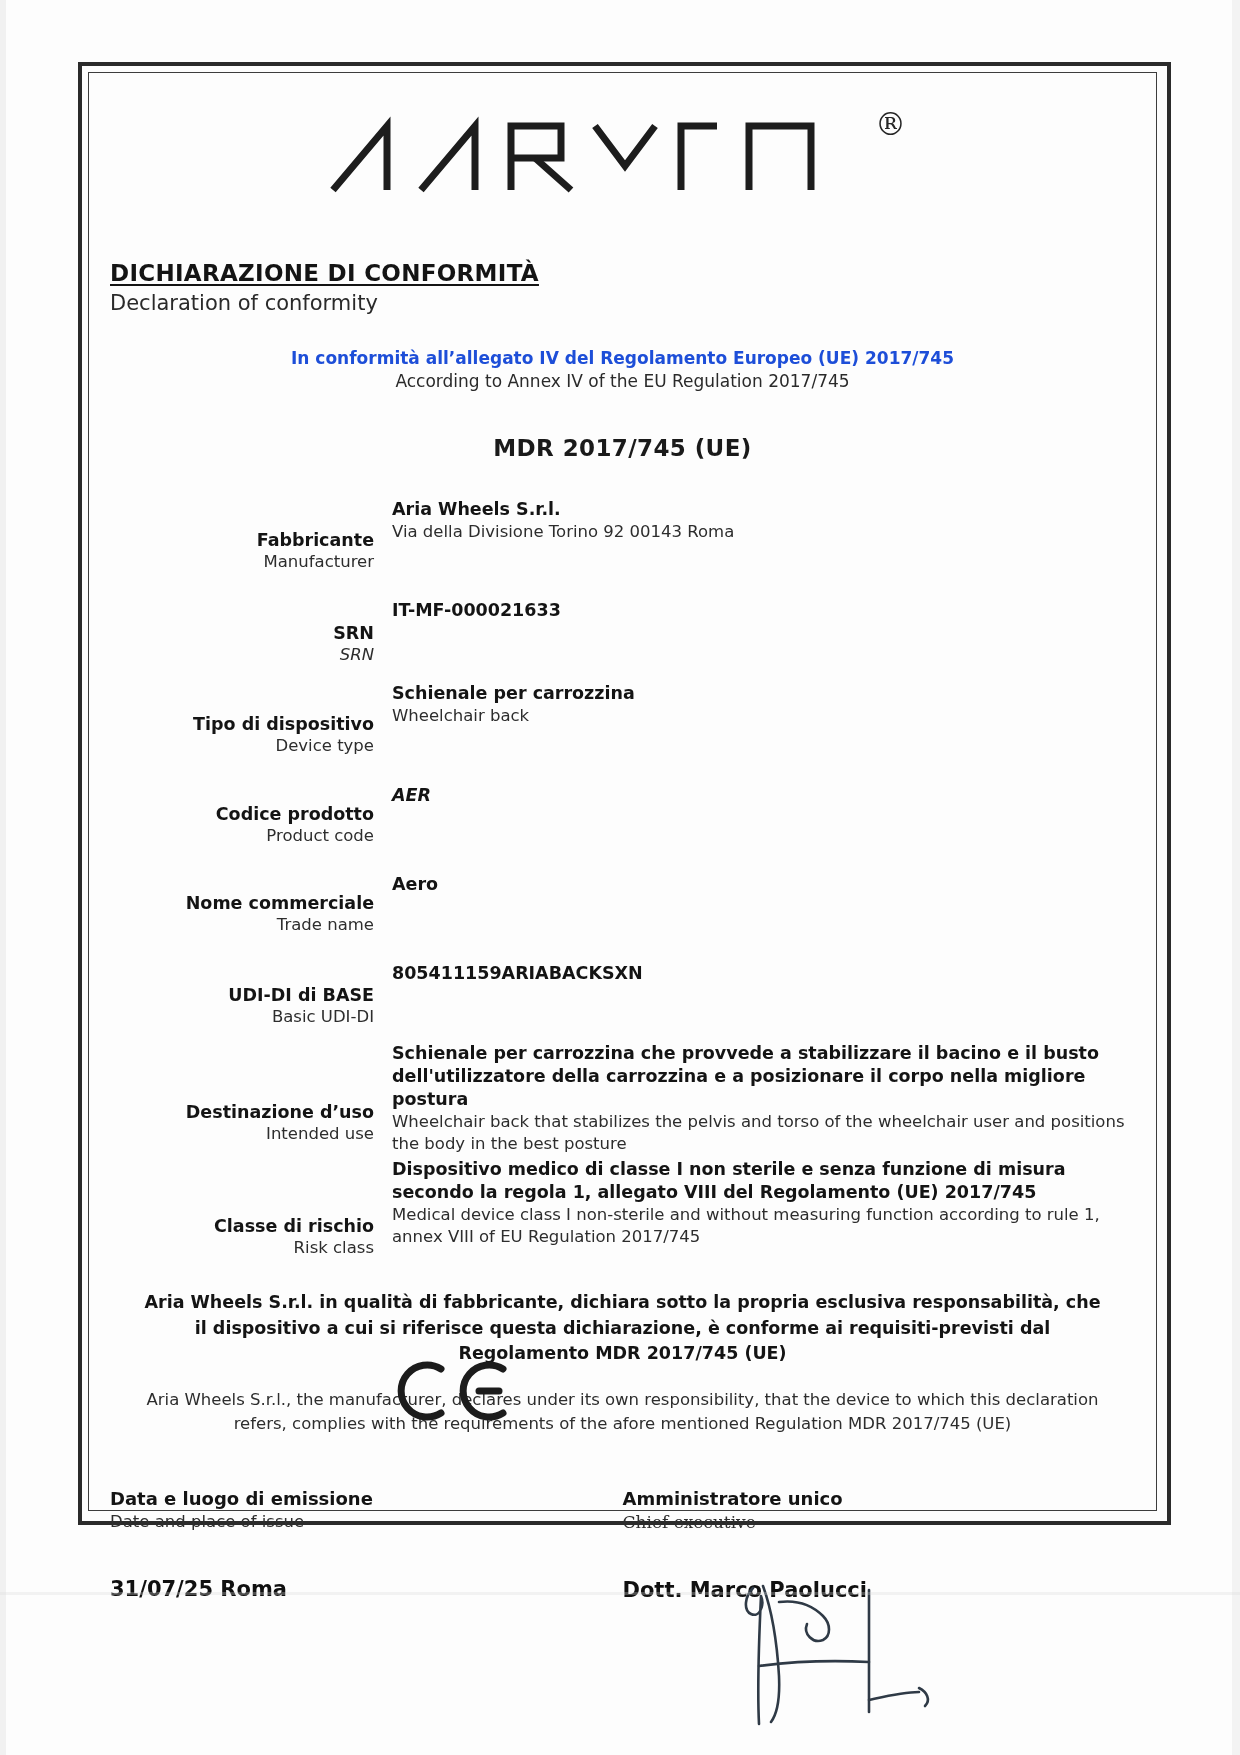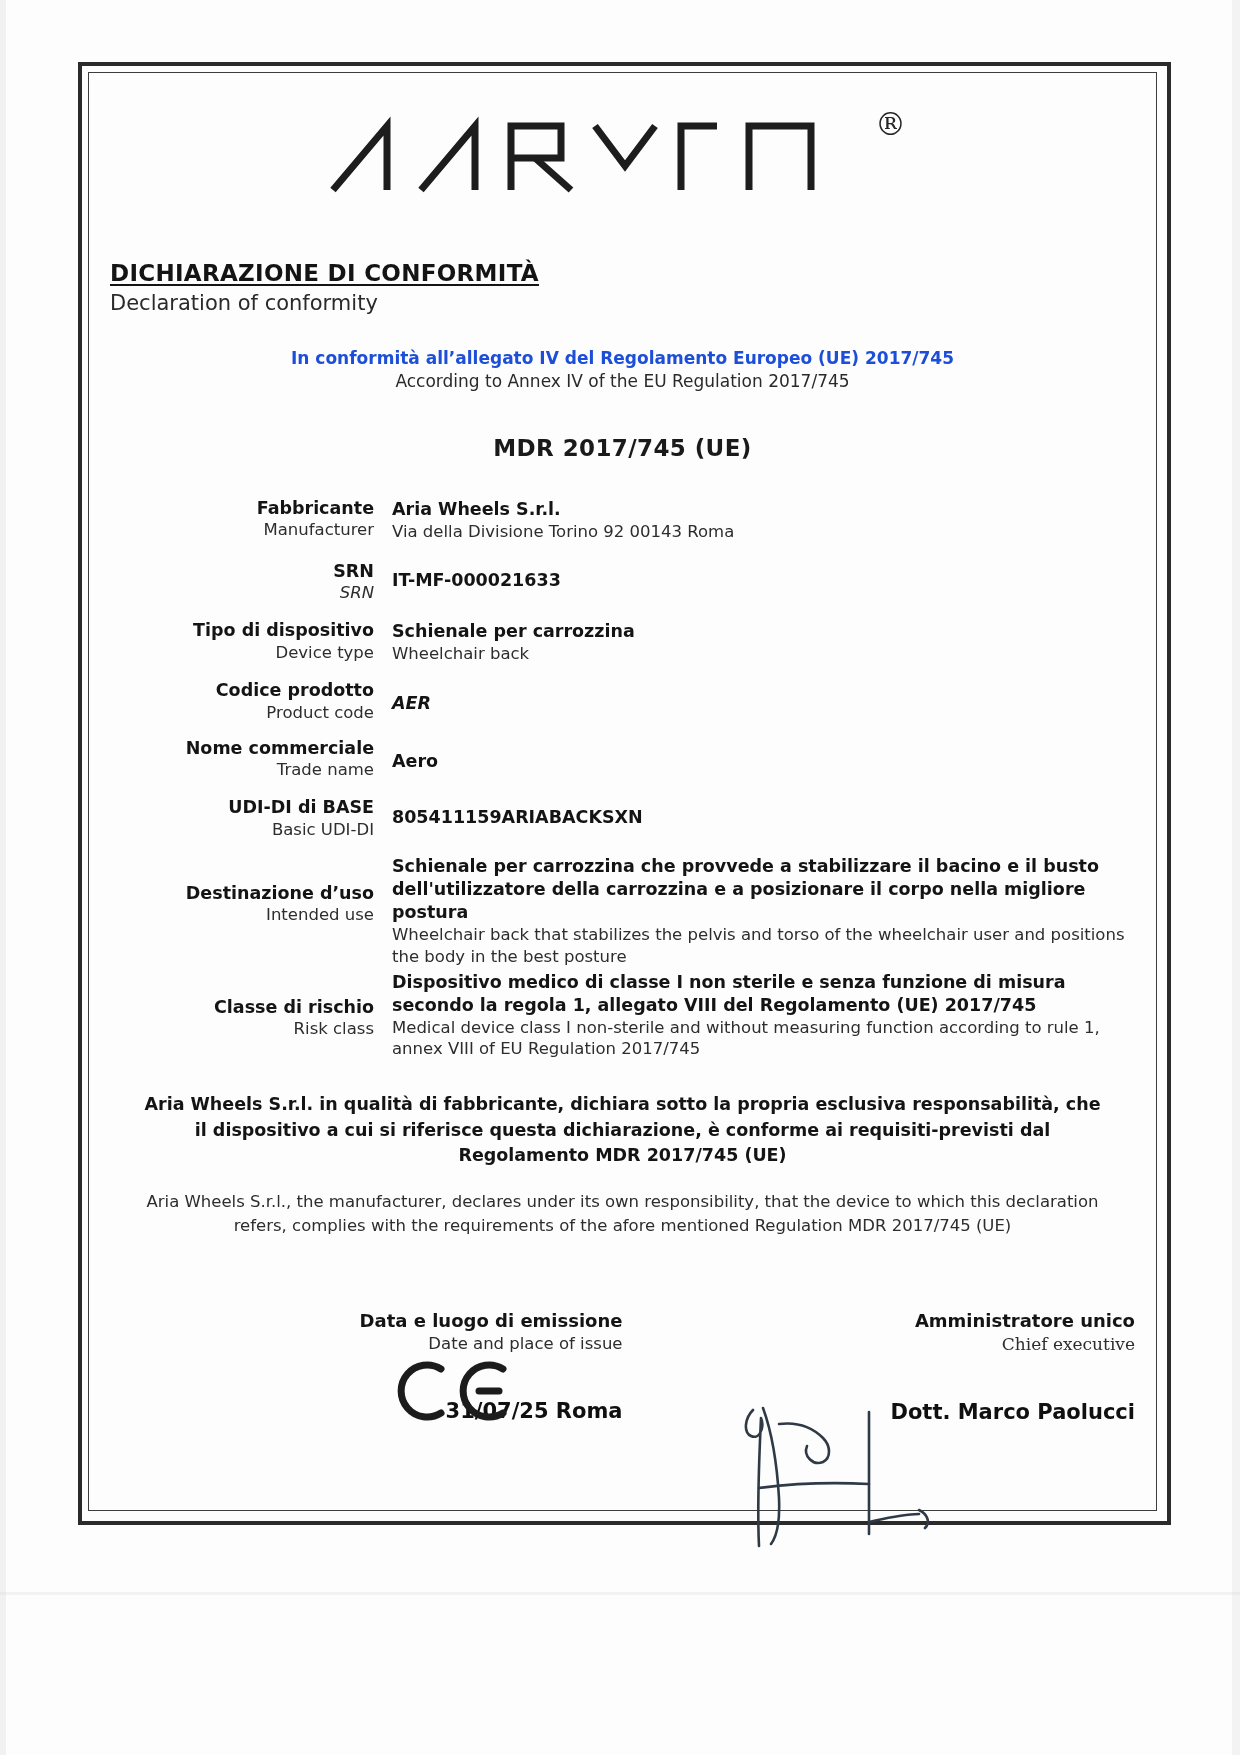--- a/index.html
+++ b/index.html
@@ -124,20 +124,21 @@
     flex: 0 0 282px;
     text-align: right;
     padding-right: 18px;
     box-sizing: border-box;
   }
   .lab .it {
     font-size: 17.5px;
     font-weight: bold;
     line-height: 1.28;
     color: #141414;
+    margin-top: 32px;
   }
   .lab .en {
     font-size: 16.5px;
     line-height: 1.28;
     color: #2d2d2d;
   }
   .lab .en.italic { font-style: italic; }
   .val {
     flex: 1 1 auto;
     padding-top: 1px;
@@ -183,23 +184,22 @@
     color: #2d2d2d;
   }
 
   
   .sign-area {
     margin-top: 52px;
     display: flex;
   }
   .sign-col {
     flex: 1 1 50%;
-    text-align: right;
+    text-align: left;
     position: relative;
-    margin-top: 20px;
   }
   .sign-col .it {
     font-size: 18px;
     font-weight: bold;
     color: #141414;
   }
   .sign-col .en {
     font-size: 16.5px;
     margin-top: 3px;
     color: #2d2d2d;

